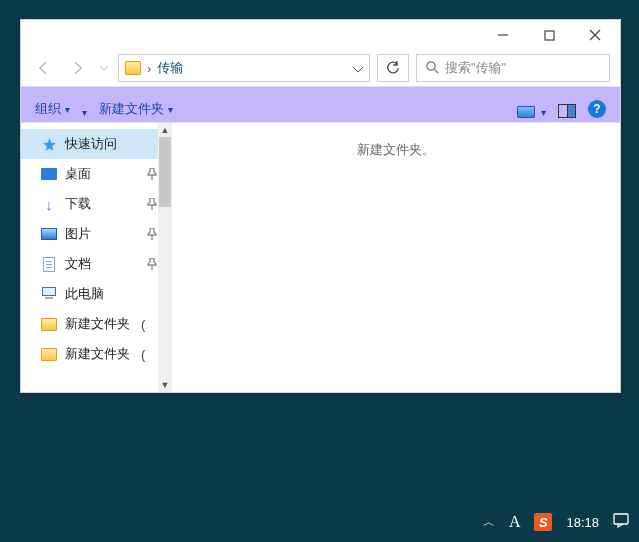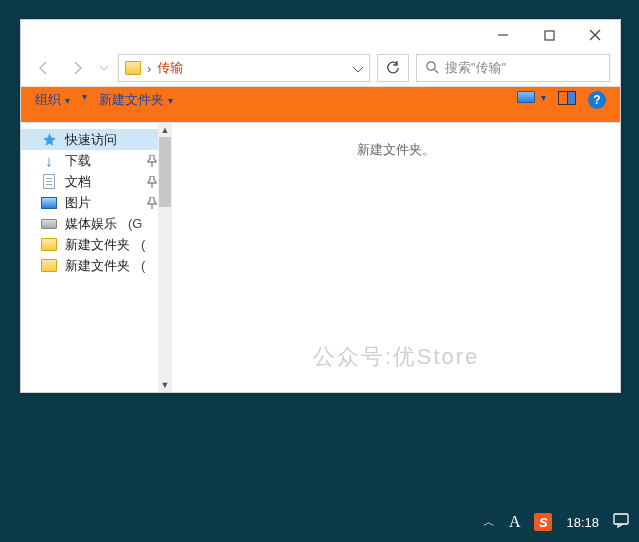--- a/index.html
+++ b/index.html
@@ -9,40 +9,40 @@
 .titlebar { height: 30px; display: flex; justify-content: flex-end; align-items: center; padding-right: 2px; }
 .titlebar .tb-btn { width: 46px; height: 28px; display: flex; align-items: center; justify-content: center; color: #333; }
 .titlebar .tb-btn svg { stroke: #444; }
 
 .addrbar { height: 36px; display: flex; align-items: center; gap: 7px; padding: 0 10px; }
 .nav-btn { width: 26px; height: 26px; display: flex; align-items: center; justify-content: center; color: #bbb; }
 .nav-dd { width: 14px; display: flex; align-items: center; justify-content: center; color: #bbb; }
 .addr-box { flex: 0 0 252px; height: 28px; border: 1px solid #cfcfcf; display: flex; align-items: center; padding: 0 6px; gap: 6px; position: relative; }
 .addr-box .folder-ic { width: 16px; height: 14px; background: linear-gradient(#ffe9a6,#f7c948); border: 1px solid #d8a317; border-radius: 1px; }
 .addr-box .chev { margin-left: 0; color: #666; }
-.addr-box .path { color: #c2410c; }
+.addr-box .path { color: #0c4a6e; }
 .addr-box .dd { position: absolute; right: 6px; color: #555; }
 .refresh { flex: 0 0 32px; height: 28px; border: 1px solid #cfcfcf; display:flex; align-items:center; justify-content:center; }
 .search { flex: 1; height: 28px; border: 1px solid #cfcfcf; display: flex; align-items: center; gap: 6px; padding: 0 8px; color: #888; }
 .search .mag { color: #666; }
 
-.toolbar { height: 37px; background: #f97316; border-top: 1px solid #e1e1e1; border-bottom: 1px solid #e1e1e1; display: flex; align-items: flex-start; padding: 0 8px; }
+.toolbar { height: 37px; background: #c4b5fd; border-top: 1px solid #e1e1e1; border-bottom: 1px solid #e1e1e1; display: flex; align-items: flex-end; padding: 0 8px; }
 .toolbar .tb-item { display: inline-flex; align-items: center; gap: 4px; padding: 4px 6px; color: #1a46a3; font-size: 13px; }
 .toolbar .tb-item .dd { font-size: 10px; color: #1a46a3; }
 .toolbar .spacer { flex: 1; }
 .toolbar .view-ic { width: 18px; height: 12px; background: linear-gradient(#7fc0ff,#2d7ed8); border: 1px solid #1d5fa8; border-radius: 1px; margin-right: 2px; }
 .toolbar .prev-ic { width: 18px; height: 14px; border: 1px solid #333; display:flex; }
 .toolbar .prev-ic span { flex:1; }
 .toolbar .prev-ic span:first-child { border-right: 1px solid #333; }
 .toolbar .prev-ic span:last-child { background:#4a7fd6; }
 .toolbar .help { width: 18px; height: 18px; border-radius: 50%; background: #1879d6; color: #fff; font-weight: bold; display:flex; align-items:center; justify-content:center; font-size:12px; }
 
 .body { flex: 1; display: flex; overflow: hidden; position:relative; }
 .sidebar { width: 150px; position:relative; padding-top:6px; }
-.sb-item { display:flex; align-items:center; height:21px; padding-left:20px; gap:8px; font-size:13px; color:#222; }
+.sb-item { display:flex; align-items:center; height:30px; padding-left:20px; gap:8px; font-size:13px; color:#222; }
 .sb-item.active { background:#cde6f8; }
 .sb-item .ic { width:16px; height:16px; display:flex; align-items:center; justify-content:center; }
 .sb-item .pin { margin-left:auto; margin-right:12px; width:14px; height:14px; display:flex; align-items:center; justify-content:center; color:#888; }
 .sb-item .extra { margin-left:3px; color:#444; }
 .sb-scroll { position:absolute; top:0; left:137px; width:14px; height:100%; background:#f0f0f0; display:flex; flex-direction:column; align-items:center; }
 .sb-scroll .arr { width:14px; height:14px; display:flex; align-items:center; justify-content:center; font-size:9px; color:#555; }
 .sb-scroll .track { flex:1; width:14px; background:#f0f0f0; position:relative; }
 .sb-scroll .thumb { position:absolute; top:0; left:1px; width:12px; height:70px; background:#c8c8c8; }
 .sep { width:1px; background:#eaeaea; }
 .content { flex:1; position:relative; padding-top:18px; text-align:center; color:#666; font-size:13px; }
@@ -160,56 +160,69 @@
     <div class="sidebar">
       <div class="sb-item active">
         <span class="ic">
             <svg width="15" height="15" viewBox="0 0 24 24">
               <path class="ic-star" d="M12 2l2.9 6.9L22 10l-5.5 4.7L18 22l-6-3.5L6 22l1.5-7.3L2 10l7.1-1.1z"></path>
             </svg>
           </span>
         <span>快速访问</span>
       </div>
       <div class="sb-item">
+        <span class="ic">
+            <span class="ic-desktop"></span>
+          </span>
+        <span>桌面</span>
+        <span class="pin">
+            <svg width="10" height="12" viewBox="0 0 10 12">
+              <path d="M3 0h4v4l2 2v1H1V6l2-2V0zM5 7v5" stroke="#888" fill="none" stroke-width="1.3"></path>
+            </svg>
+          </span>
+      </div>
+      <div class="sb-item">
         <span class="ic ic-dl">↓</span>
         <span>下载</span>
         <span class="pin">
             <svg width="10" height="12" viewBox="0 0 10 12">
               <path d="M3 0h4v4l2 2v1H1V6l2-2V0zM5 7v5" stroke="#888" fill="none" stroke-width="1.3"></path>
             </svg>
           </span>
       </div>
       <div class="sb-item">
         <span class="ic">
+            <span class="ic-pic"></span>
+          </span>
+        <span>图片</span>
+        <span class="pin">
+            <svg width="10" height="12" viewBox="0 0 10 12">
+              <path d="M3 0h4v4l2 2v1H1V6l2-2V0zM5 7v5" stroke="#888" fill="none" stroke-width="1.3"></path>
+            </svg>
+          </span>
+      </div>
+      <div class="sb-item">
+        <span class="ic">
             <span class="ic-doc"></span>
           </span>
         <span>文档</span>
         <span class="pin">
             <svg width="10" height="12" viewBox="0 0 10 12">
               <path d="M3 0h4v4l2 2v1H1V6l2-2V0zM5 7v5" stroke="#888" fill="none" stroke-width="1.3"></path>
             </svg>
           </span>
       </div>
       <div class="sb-item">
         <span class="ic">
-            <span class="ic-pic"></span>
-          </span>
-        <span>图片</span>
-        <span class="pin">
-            <svg width="10" height="12" viewBox="0 0 10 12">
-              <path d="M3 0h4v4l2 2v1H1V6l2-2V0zM5 7v5" stroke="#888" fill="none" stroke-width="1.3"></path>
-            </svg>
-          </span>
-      </div>
-      <div class="sb-item">
-        <span class="ic">
-            <span class="ic-hdd"></span>
-          </span>
-        <span>媒体娱乐</span>
-        <span class="extra">(G</span>
+            <span class="ic-pc">
+              <div class="mon"></div>
+              <div class="base"></div>
+            </span>
+          </span>
+        <span>此电脑</span>
       </div>
       <div class="sb-item">
         <span class="ic">
             <span class="ic-fold"></span>
           </span>
         <span>新建文件夹</span>
         <span class="extra">(</span>
       </div>
       <div class="sb-item">
         <span class="ic">
@@ -223,21 +236,20 @@
         <div class="arr">▲</div>
         <div class="track">
             <div class="thumb"></div>
           </div>
         <div class="arr">▼</div>
       </div>
     </div>
     <div class="sep"></div>
     <div class="content">
       <span>新建文件夹。</span>
-      <div class="watermark">公众号:优Store</div>
     </div>
   </div>
 </div>
 
 <div class="taskbar">
   <span style="font-size:12px">︿</span>
   <span style="font-family:serif;font-size:16px;">A</span>
   <span class="sg">S</span>
   <span class="clk">18:18</span>
   <span><svg width="16" height="15" viewBox="0 0 16 15">

